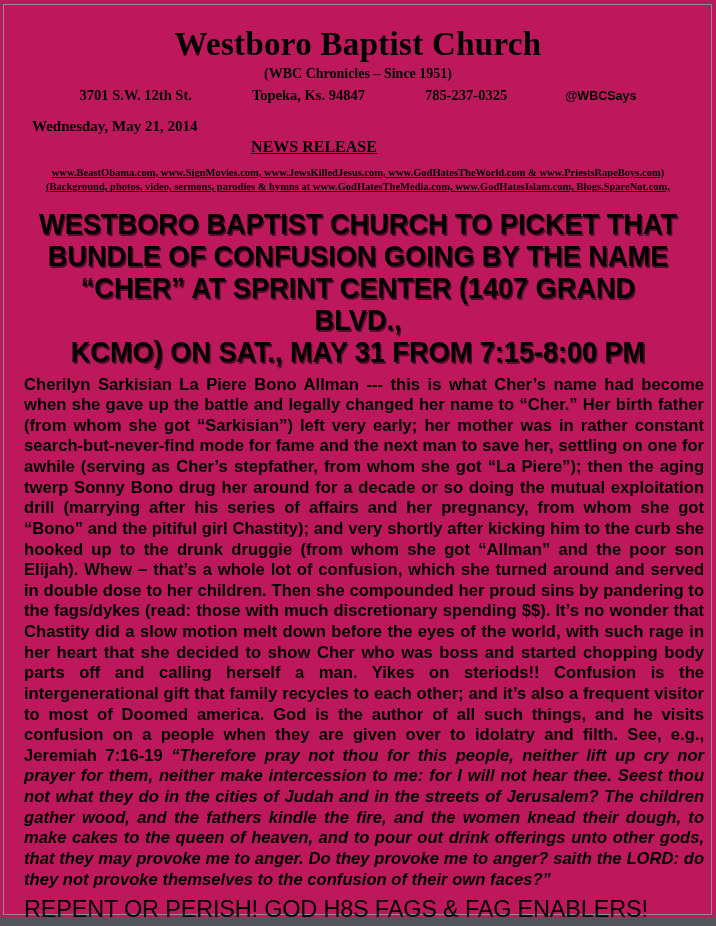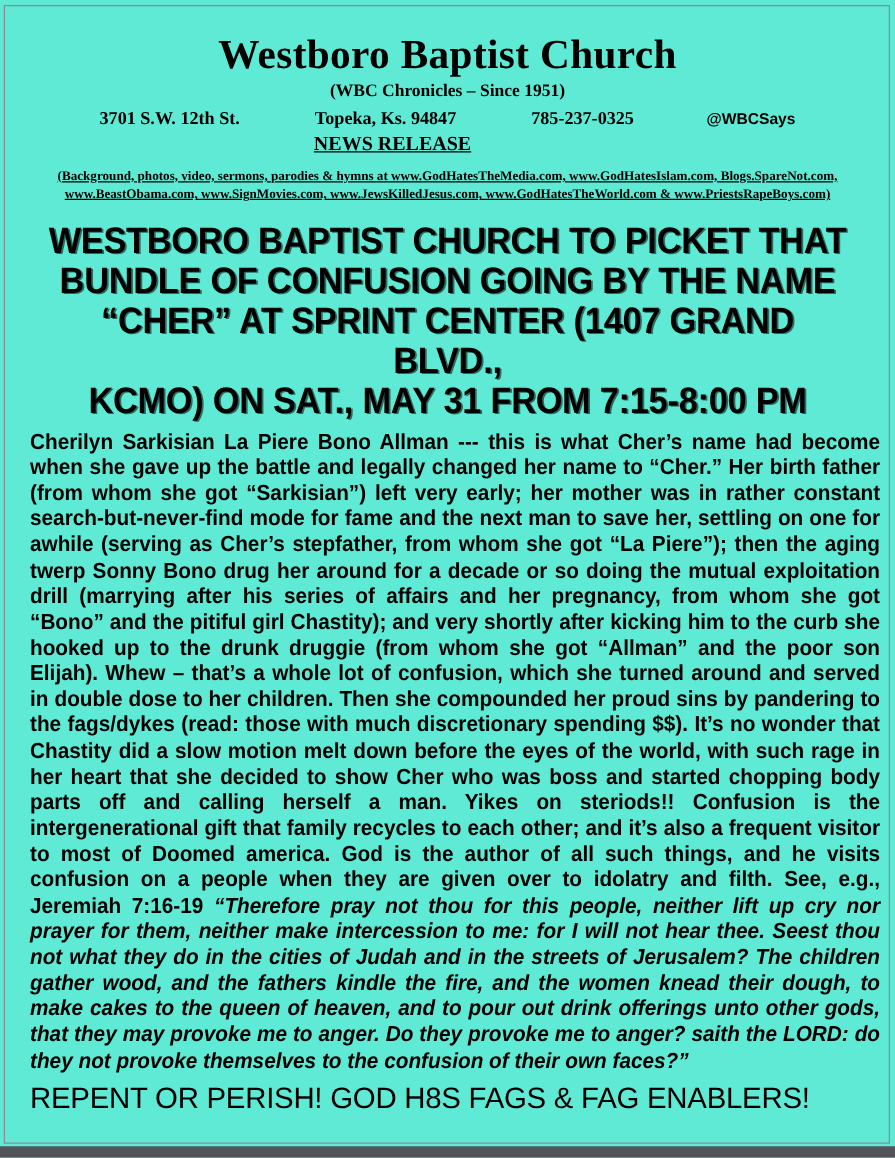--- a/index.html
+++ b/index.html
@@ -4,21 +4,21 @@
 <style>
   html, body {
     margin: 0;
     padding: 0;
     background: #6e6e6e;
   }
   #page {
     position: relative;
     width: 716px;
     height: 926px;
-    background: #5eead4;
+    background: #be185d;
     overflow: hidden;
     box-sizing: border-box;
     font-family: "Liberation Serif", "DejaVu Serif", serif;
     color: #000000;
   }
   
   #sheet-border {
     position: absolute;
     left: 3px;
     top: 4px;
@@ -167,29 +167,30 @@
     <div class="org-sub">(WBC Chronicles – Since 1951)</div>
 
     <div class="contact-row">
       <span class="cell first">3701 S.W. 12th St.</span>
       <span class="cell">Topeka, Ks. 94847</span>
       <span class="cell">785-237-0325</span>
       <span class="handle">@WBCSays</span>
     </div>
 
 
+    <div class="date-line">Wednesday, May 21, 2014</div>
 
     <div class="news-release"><span>NEWS RELEASE</span></div>
 
     <div class="links">
       <div>
-        <span class="u">(Background, photos, video, sermons, parodies &amp; hymns at www.GodHatesTheMedia.com, www.GodHatesIslam.com, Blogs.SpareNot.com,</span>
+        <span class="u">www.BeastObama.com, www.SignMovies.com, www.JewsKilledJesus.com, www.GodHatesTheWorld.com &amp; www.PriestsRapeBoys.com)</span>
       </div>
       <div>
-        <span class="u">www.BeastObama.com, www.SignMovies.com, www.JewsKilledJesus.com, www.GodHatesTheWorld.com &amp; www.PriestsRapeBoys.com)</span>
+        <span class="u">(Background, photos, video, sermons, parodies &amp; hymns at www.GodHatesTheMedia.com, www.GodHatesIslam.com, Blogs.SpareNot.com,</span>
       </div>
     </div>
 
     <div class="headline">
       <div>WESTBORO BAPTIST CHURCH TO PICKET THAT</div>
       <div>BUNDLE OF CONFUSION GOING BY THE NAME</div>
       <div>“CHER” AT SPRINT CENTER (1407 GRAND BLVD.,</div>
       <div>KCMO) ON SAT., MAY 31 FROM 7:15-8:00 PM</div>
     </div>
 

